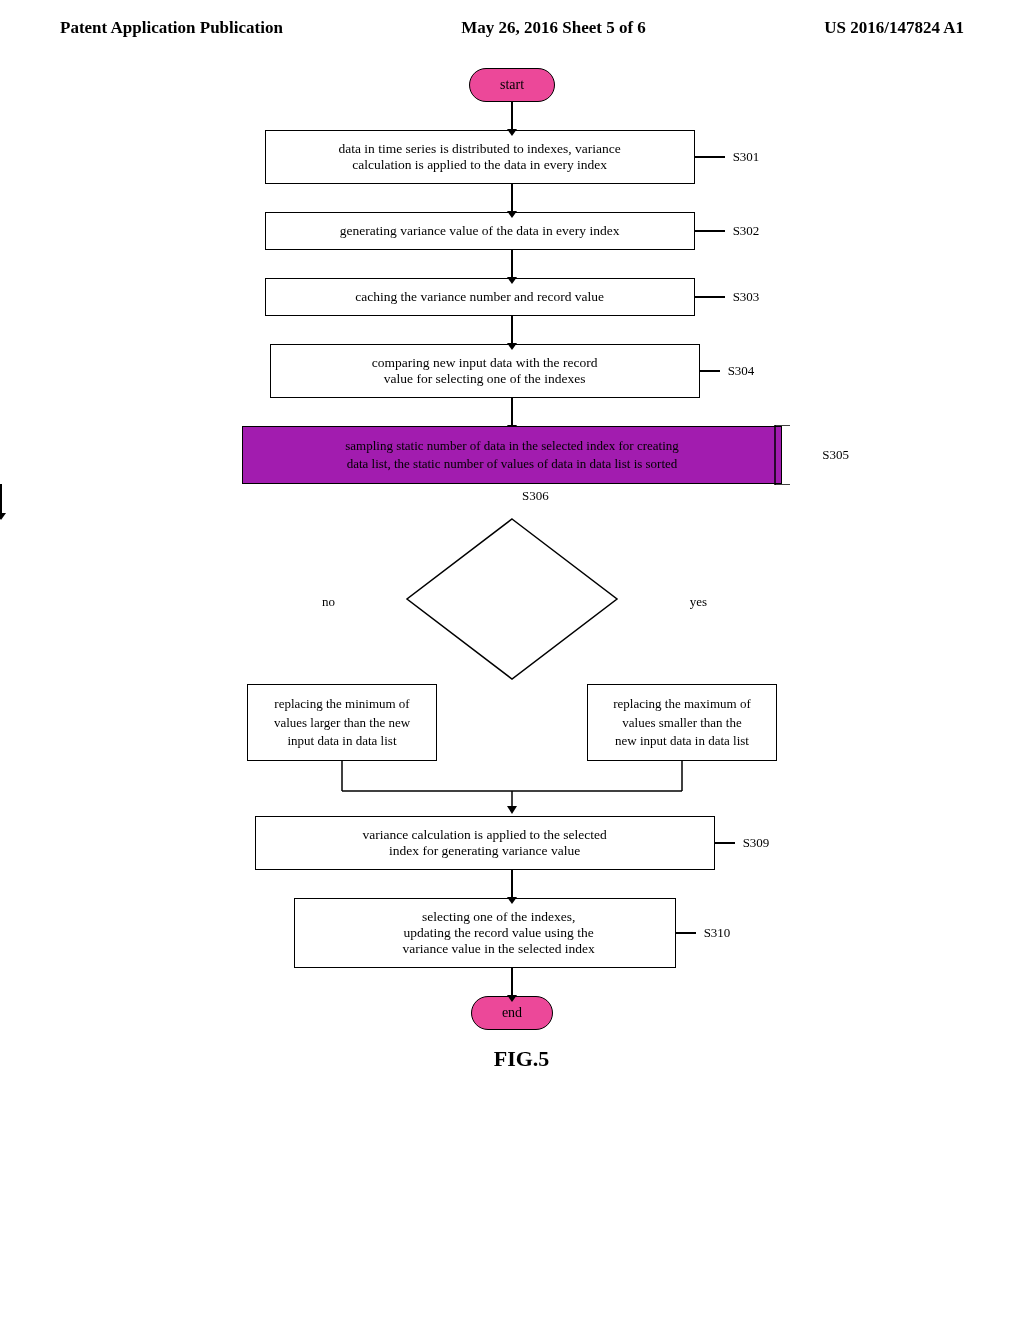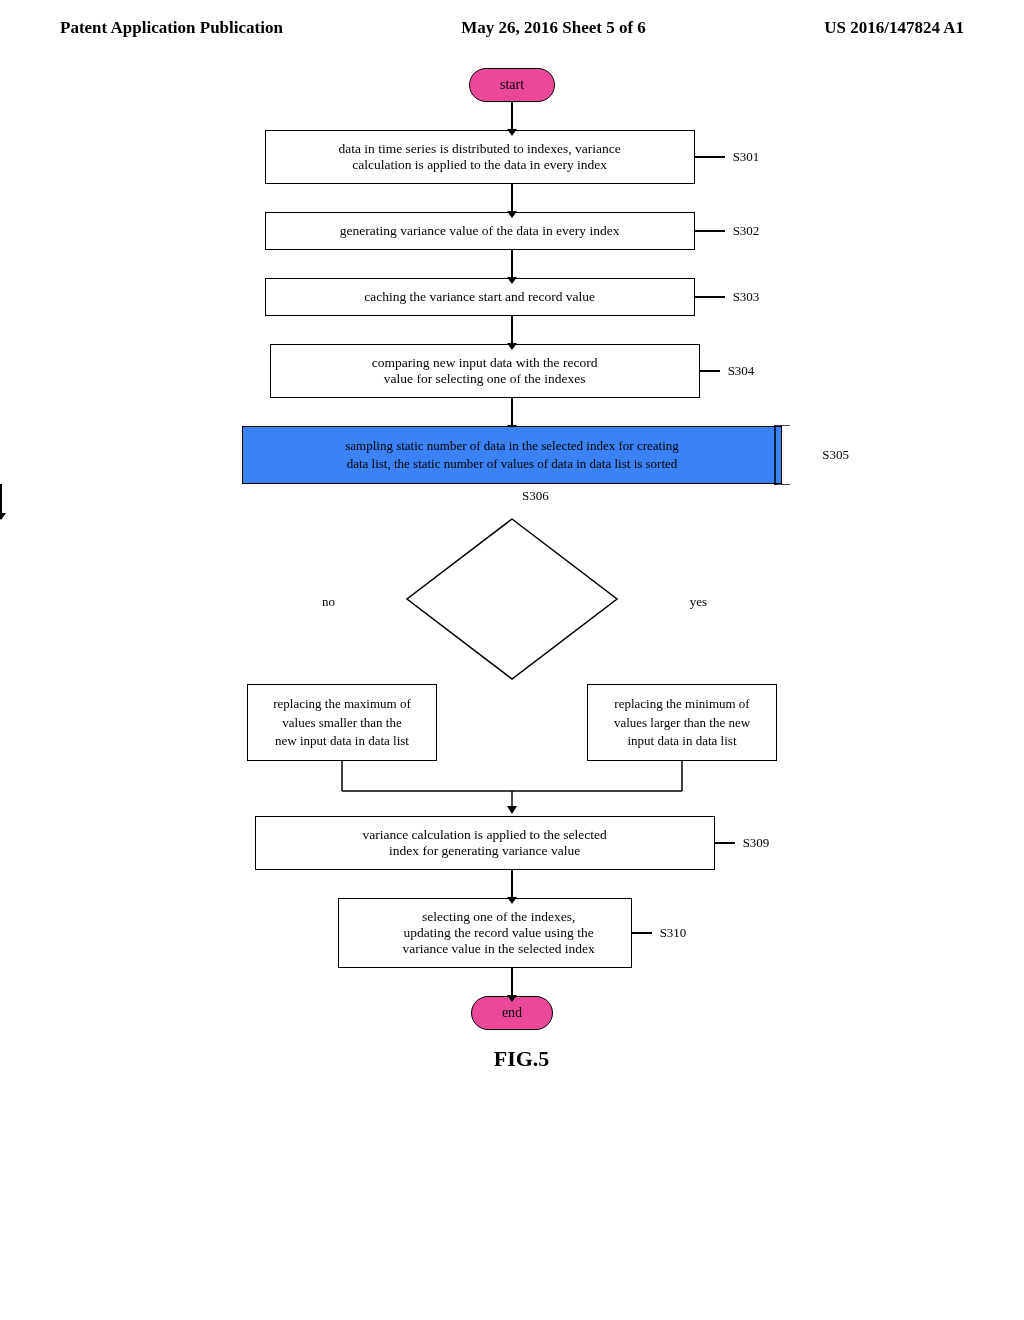--- a/index.html
+++ b/index.html
@@ -110,21 +110,21 @@
     .fig-label {
       font-size: 22px;
       font-weight: bold;
       text-align: center;
       margin-top: 10px;
     }
     .sorted-box {
       border: 1.5px solid #000;
       padding: 10px 20px;
       text-align: center;
-      background: #3b82f6;
+      background: #a21caf;
       font-size: 13px;
       width: 540px;
       line-height: 1.4;
       position: relative;
     }
   </style>
 </head>
 <body>
 
 <div class="header">
@@ -158,21 +158,21 @@
     <div class="label-connector">
       <div class="horiz-line" style="width:30px;"></div>
       <span class="step-label">S302</span>
     </div>
   </div>
 
   <div class="arrow-down" style="height:28px;"></div>
 
   <div class="row-with-label">
     <div class="fc-rect" style="width:430px;">
-      <span>caching the variance start and record value</span>
+      <span>caching the variance number and record value</span>
     </div>
     <div class="label-connector">
       <div class="horiz-line" style="width:30px;"></div>
       <span class="step-label">S303</span>
     </div>
   </div>
 
   <div class="arrow-down" style="height:28px;"></div>
 
   <div class="row-with-label">
@@ -220,24 +220,24 @@
     <span style="position:absolute; left:calc(50% - 190px); top:80px; font-size:13px;">no</span>
 
     <span style="position:absolute; right:calc(50% - 195px); top:80px; font-size:13px;">yes</span>
   </div>
 
   <div style="width:660px; position:relative; display:flex; flex-direction:column; align-items:center;">
 
 
     <div style="display:flex; width:100%; justify-content:space-between; padding: 0 65px;">
       <div class="branch-box">
-        <span>replacing the maximum of<br>values smaller than the<br>new input data in data list</span>
+        <span>replacing the minimum of<br>values larger than the new<br>input data in data list</span>
       </div>
       <div class="branch-box">
-        <span>replacing the minimum of<br>values larger than the new<br>input data in data list</span>
+        <span>replacing the maximum of<br>values smaller than the<br>new input data in data list</span>
       </div>
     </div>
 
     <div style="position:relative; width:100%; height:55px;">
       <svg width="660" height="55" style="position:absolute; top:0; left:0;" viewBox="0 0 660 55">
 
         <line x1="160" y1="0" x2="160" y2="30" stroke="black" stroke-width="1.5"></line>
         <line x1="160" y1="30" x2="330" y2="30" stroke="black" stroke-width="1.5"></line>
 
         <line x1="500" y1="0" x2="500" y2="30" stroke="black" stroke-width="1.5"></line>
@@ -256,21 +256,21 @@
     </div>
     <div class="label-connector">
       <div class="horiz-line" style="width:20px;"></div>
       <span class="step-label">S309</span>
     </div>
   </div>
 
   <div class="arrow-down" style="height:28px;"></div>
 
   <div class="row-with-label">
-    <div class="fc-rect" style="width:294px;padding-left:48px;">
+    <div class="fc-rect" style="width:382px;padding-left:48px;">
       <span>selecting one of the indexes,<br>updating the record value using the<br>variance value in the selected index</span>
     </div>
     <div class="label-connector">
       <div class="horiz-line" style="width:20px;"></div>
       <span class="step-label">S310</span>
     </div>
   </div>
 
   <div class="arrow-down" style="height:28px;"></div>
 

